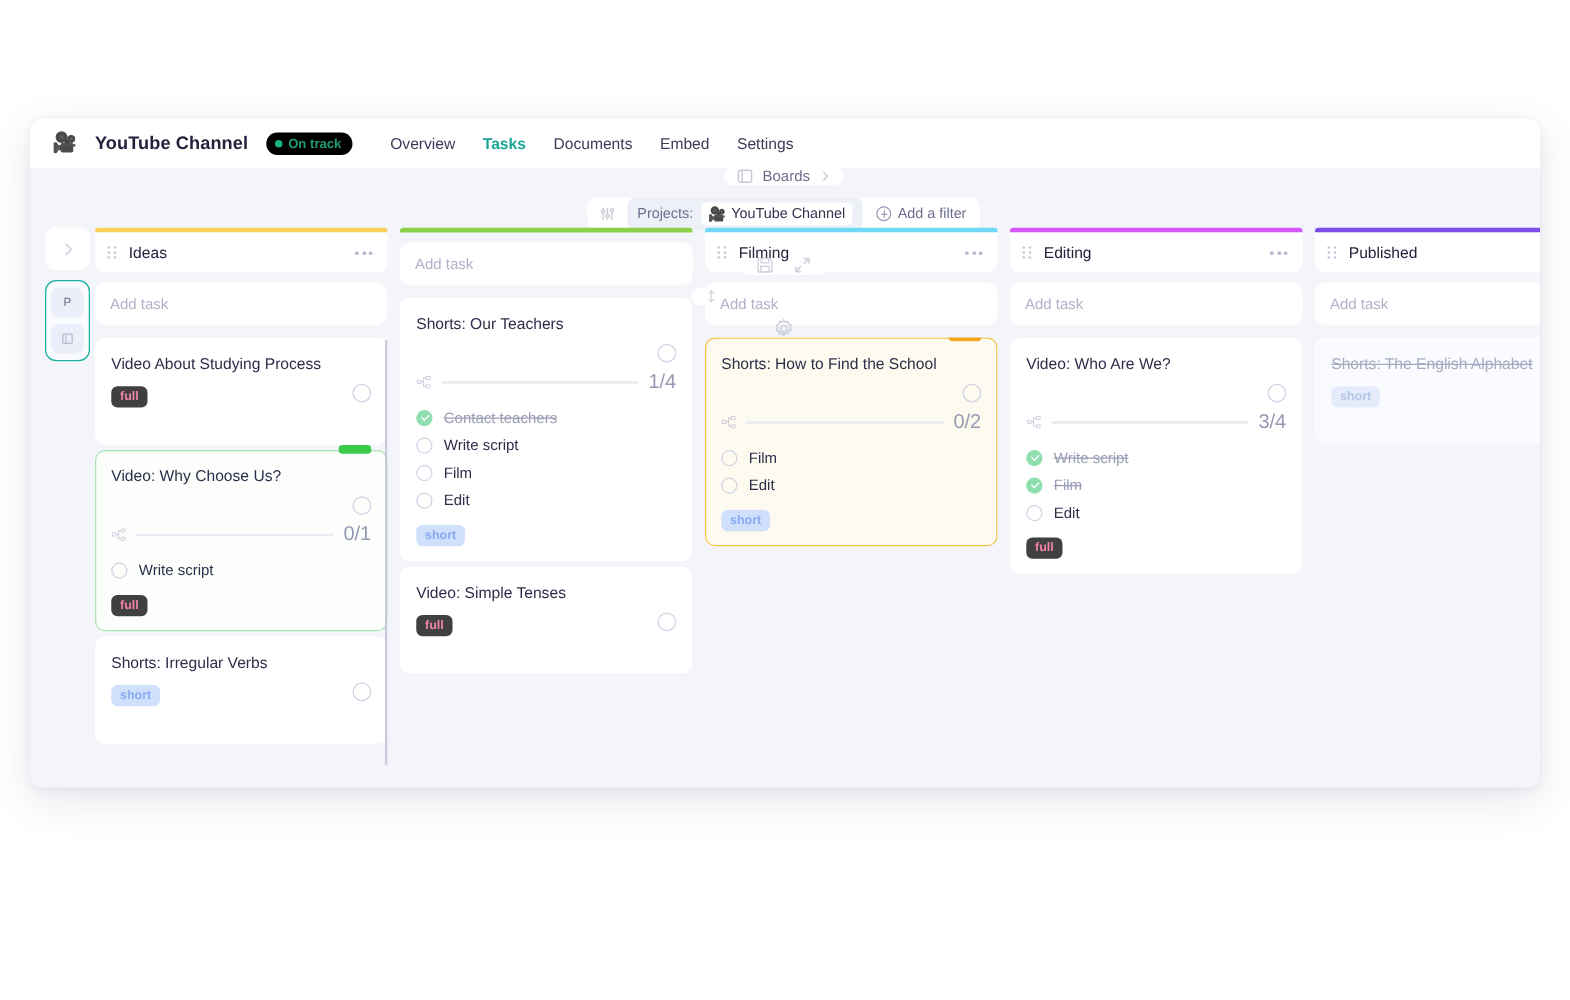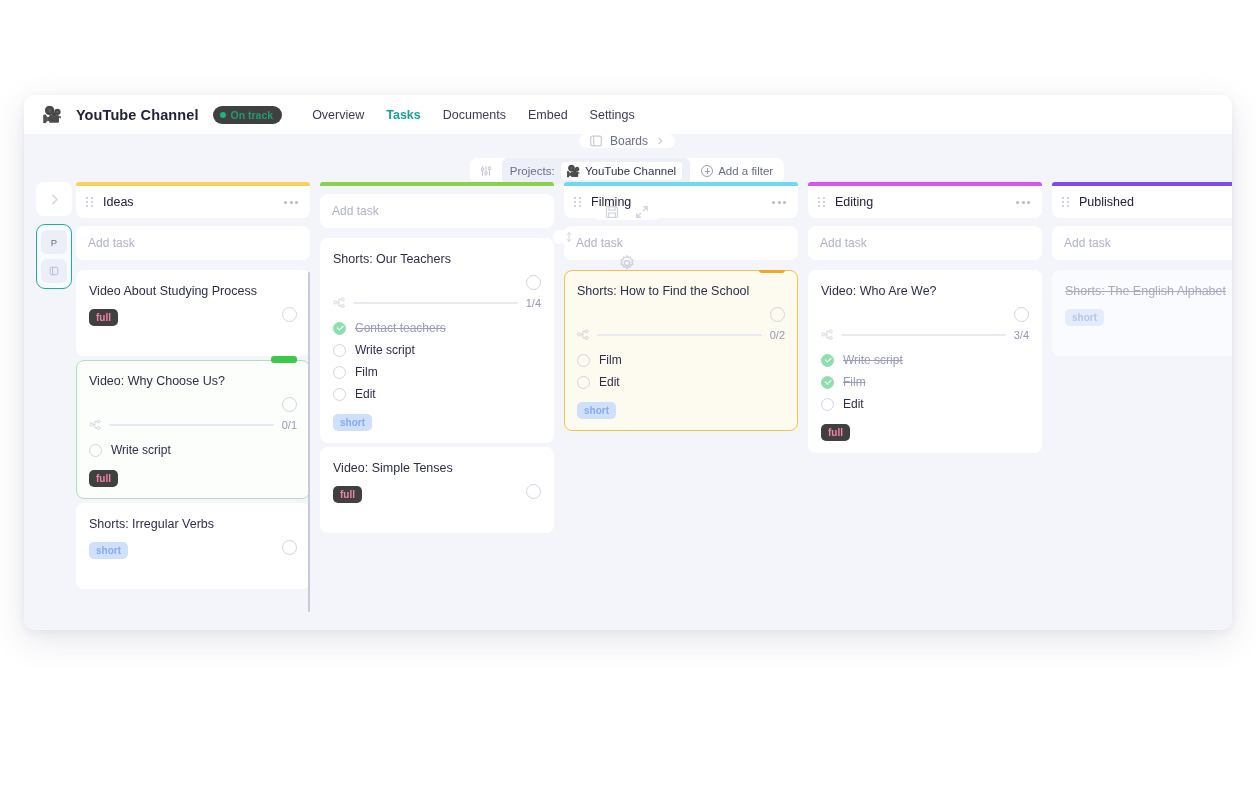--- a/index.html
+++ b/index.html
@@ -29,21 +29,21 @@
     padding: 0 18px;
     gap: 14px;
   }
   #project-emoji { font-size: 16px; line-height: 1; }
   #project-title {
     font-size: 14.5px; font-weight: bold; color: #22223c;
     letter-spacing: .1px;
   }
   #status-badge {
     display: inline-flex; align-items: center; gap: 5px;
-    background: #404040; color: #1f9d6e;
+    background: #000000; color: #1f9d6e;
     border-radius: 10px; padding: 3px 9px 3px 7px;
     font-size: 10.5px; font-weight: bold;
   }
   #status-badge .dot { width: 6px; height: 6px; border-radius: 50%; background: #18b57e; }
 
   #main-nav { display: flex; align-items: center; gap: 22px; margin-left: 16px; }
   .nav-tab {
     font-size: 12.5px; color: #3b3c57; cursor: pointer;
     padding: 2px 0;
   }
@@ -196,21 +196,21 @@
     display: flex; align-items: center; gap: 8px;
     margin-top: 29px;
   }
   .subtask-icon { width: 12px; height: 12px; flex: none; opacity: .45; }
   .subtask-icon svg { display: block; width: 100%; height: 100%; }
   .bar-track {
     flex: 1; height: 2.5px; border-radius: 2px; background: #e8eaf2;
     overflow: hidden;
   }
   .bar-fill { height: 100%; background: #12a98f; border-radius: 2px; }
-  .progress-count { font-size: 11px; color: #9799b4; flex: none; }
+  .progress-count { font-size: 16px; color: #9799b4; flex: none; }
 
   .subtasks { margin-top: 8px; }
   .subtask {
     display: flex; align-items: center; gap: 9px;
     height: 22px;
   }
   .st-box {
     width: 13px; height: 13px; border-radius: 50%; flex: none;
     border: 1.3px solid #d2d4e4; background: transparent;
     display: flex; align-items: center; justify-content: center;

